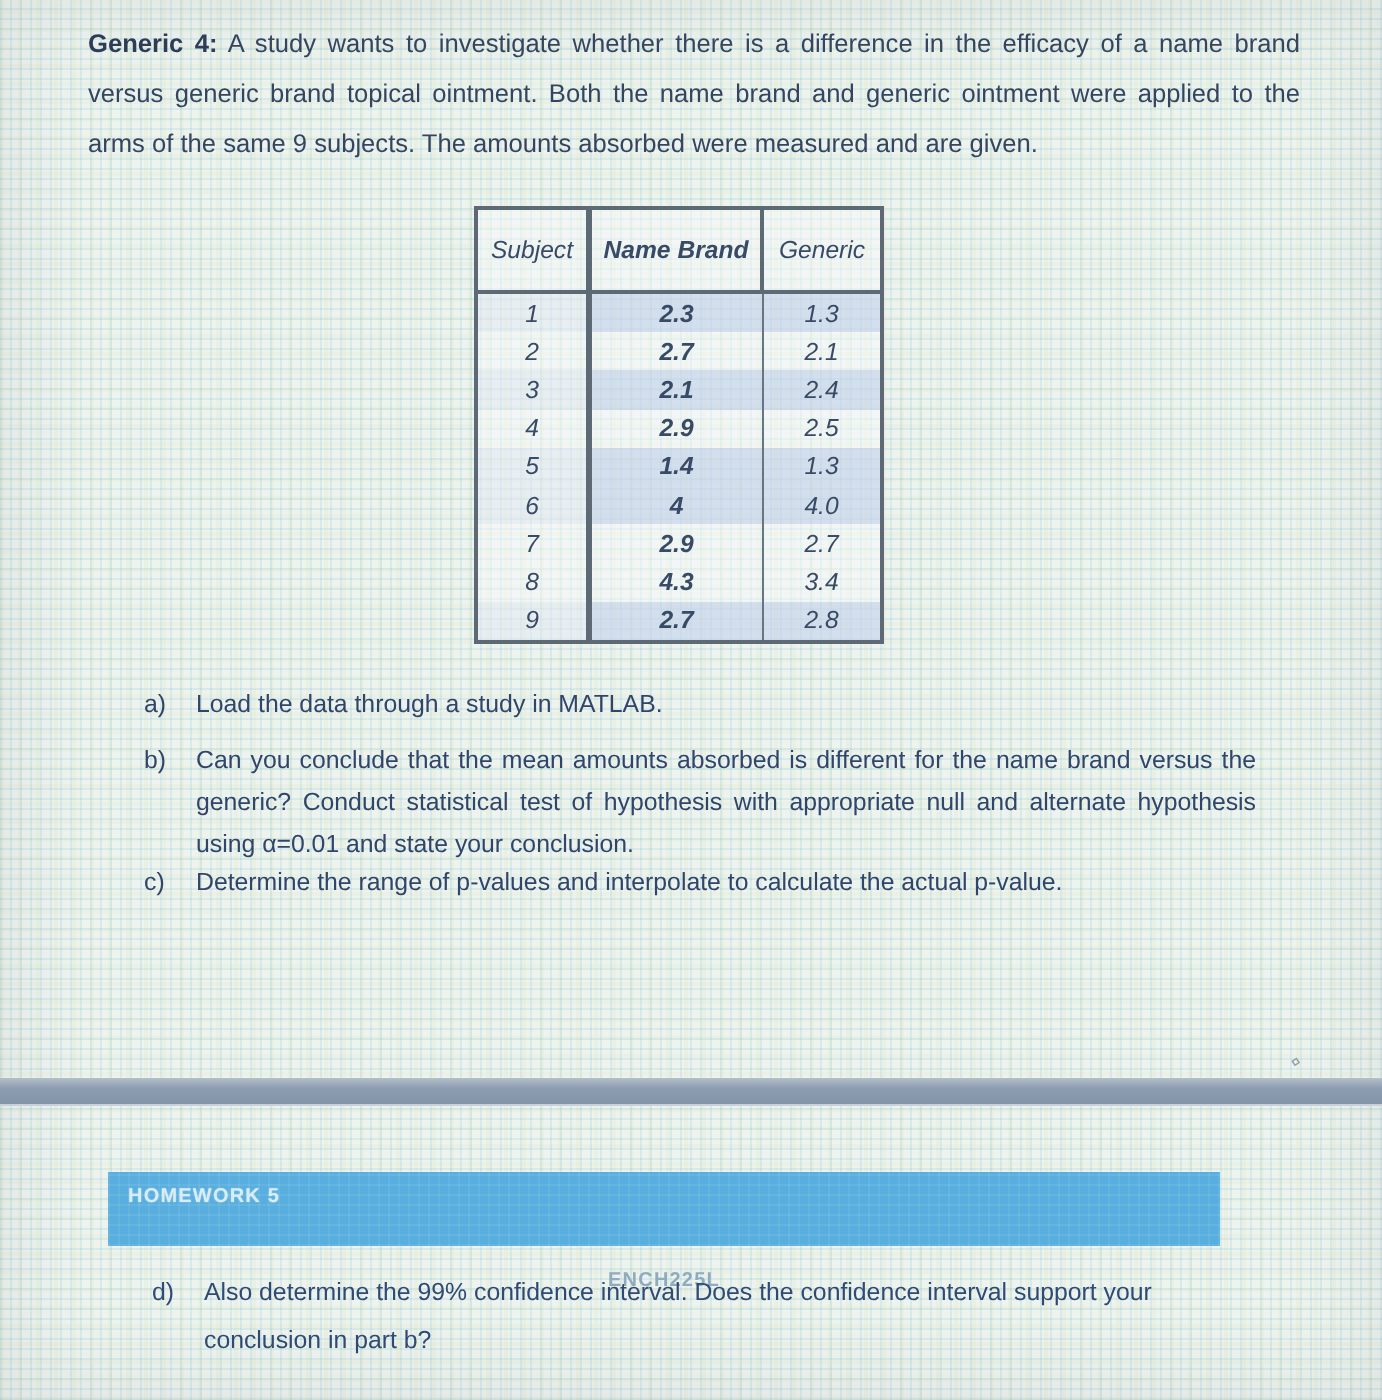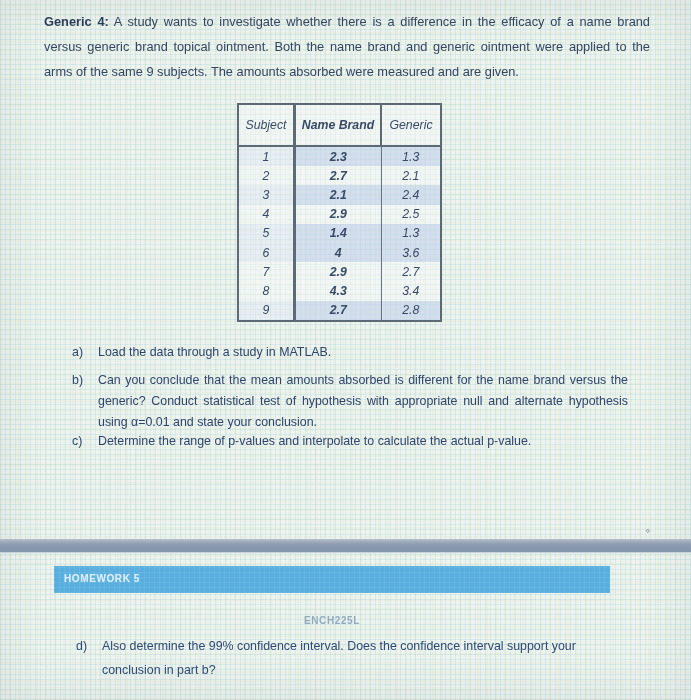--- a/index.html
+++ b/index.html
@@ -64,21 +64,21 @@
     position:absolute; left:0; top:539px; width:691px; height:13px;
     background:linear-gradient(#b3bfca,#8d9cb0 40%,#8494a9);
     border-bottom:1px solid #c8d0d8;
   }
   .artifact{
     position:absolute; left:645px; top:526px; width:8px; height:10px;
     color:#7e8ea0; font-size:9px; line-height:10px; opacity:0.8;
     transform:rotate(12deg);
   }
   .bluebar{
-    position:absolute; left:54px; top:566px; width:556px; height:27px;
+    position:absolute; left:54px; top:586px; width:556px; height:37px;
     background:#58aede;
     background-image:
       repeating-linear-gradient(0deg, rgba(255,255,255,0.07) 0 1px, rgba(255,255,255,0) 1px 5px),
       repeating-linear-gradient(90deg, rgba(255,255,255,0.07) 0 1px, rgba(255,255,255,0) 1px 5px);
   }
   .bluebar .hw{
     position:absolute; left:10px; top:7px;
     font-size:10px; font-weight:bold; letter-spacing:0.6px;
     color:#d9edf8; text-shadow:0 0 1px rgba(255,255,255,0.4);
   }
@@ -135,21 +135,21 @@
 
     <tr class="shaded">
       <td class="c-subject">5</td>
       <td class="c-brand">1.4</td>
       <td class="c-generic">1.3</td>
     </tr>
 
     <tr class="shaded">
       <td class="c-subject">6</td>
       <td class="c-brand">4</td>
-      <td class="c-generic">3.6</td>
+      <td class="c-generic">4.0</td>
     </tr>
 
     <tr>
       <td class="c-subject">7</td>
       <td class="c-brand">2.9</td>
       <td class="c-generic">2.7</td>
     </tr>
 
     <tr>
       <td class="c-subject">8</td>

